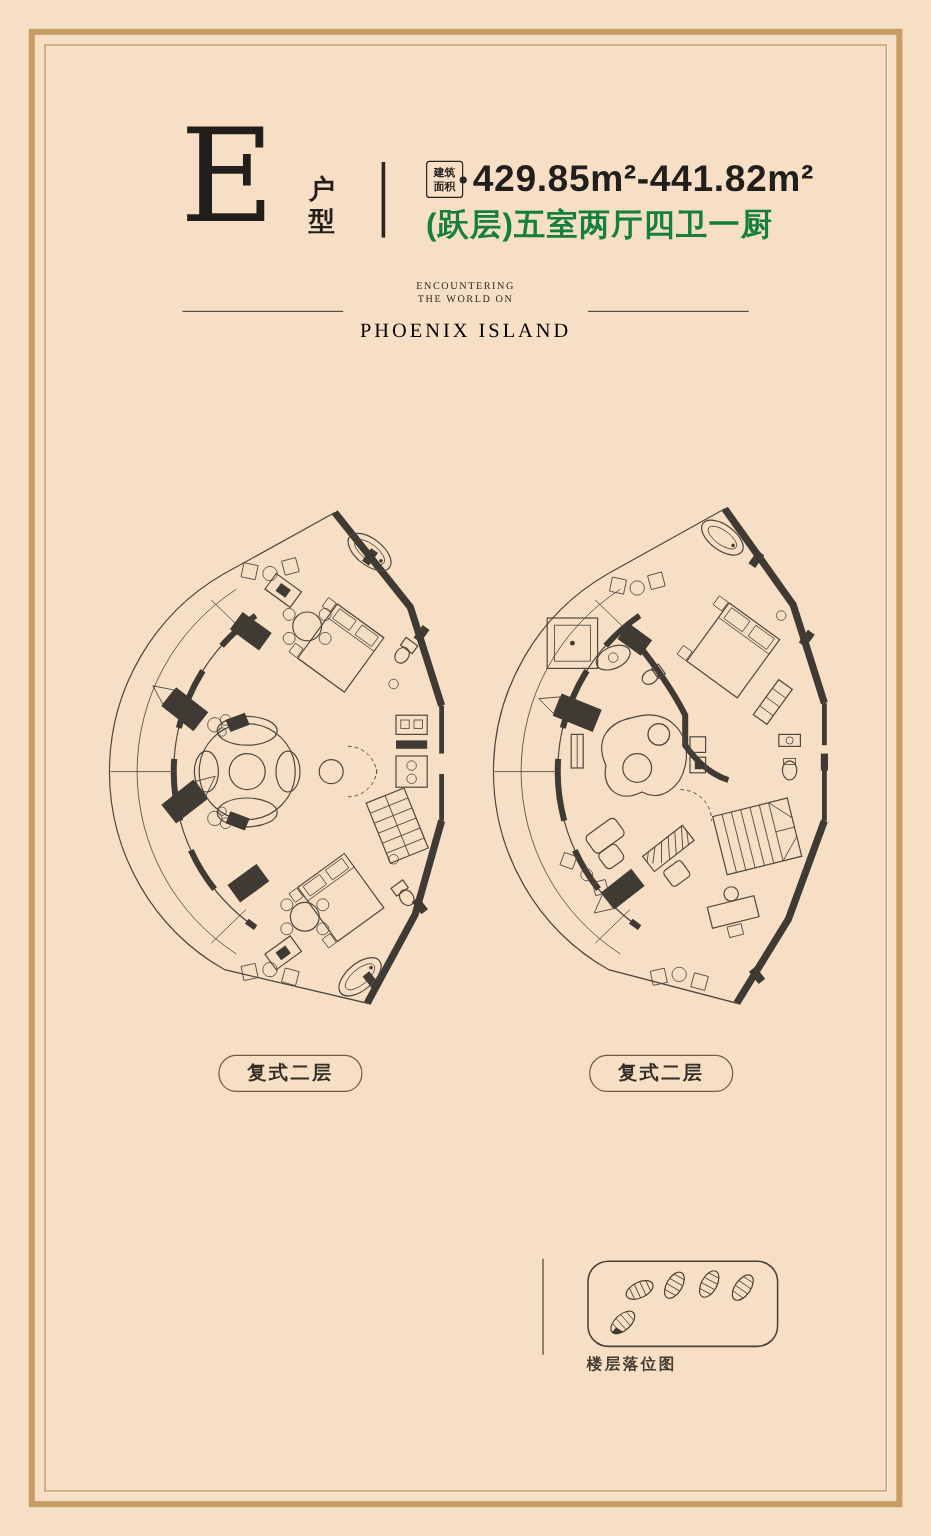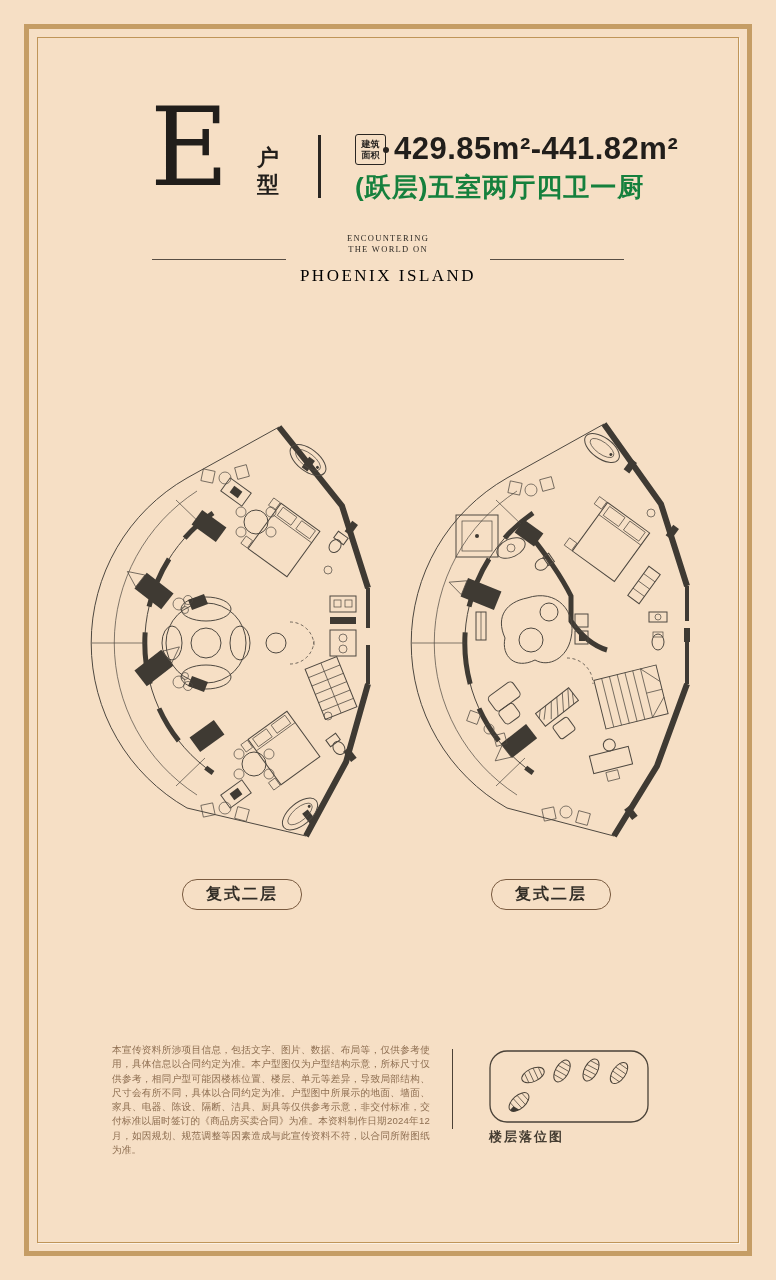--- a/index.html
+++ b/index.html
@@ -362,21 +362,20 @@
     <g>
       <rect class="lt" transform="rotate(-12 150 398)" x="144" y="392" width="12" height="12"></rect>
       <circle class="lt" cx="167" cy="396" r="6"></circle>
       <rect class="lt" transform="rotate(15 184 402)" x="178" y="396" width="12" height="12"></rect>
     </g>
   </svg>
 
   <div class="plan-pill pill-1">复式二层</div>
   <div class="plan-pill pill-2">复式二层</div>
 
-  <div class="disclaimer">本宣传资料所涉项目信息，包括文字、图片、数据、布局等，仅供参考使用，具体信息以合同约定为准。本户型图仅为户型结构示意，所标尺寸仅供参考，相同户型可能因楼栋位置、楼层、单元等差异，导致局部结构、尺寸会有所不同，具体以合同约定为准。户型图中所展示的地面、墙面、家具、电器、陈设、隔断、洁具、厨具等仅供参考示意，非交付标准，交付标准以届时签订的《商品房买卖合同》为准。本资料制作日期2024年12月，如因规划、规范调整等因素造成与此宣传资料不符，以合同所附图纸为准。</div>
   <div class="footer-divider"></div>
 
   <svg class="locmap" width="161" height="74" viewBox="0 0 161 74">
     <rect x="1" y="1" width="158" height="71" rx="17" fill="none" stroke="#4a4238" stroke-width="1.3"></rect>
     <g transform="translate(44,25) rotate(-25)">
       <ellipse fill="none" stroke="#4a4238" stroke-width="1" rx="12" ry="6.5"></ellipse>
       <path fill="none" stroke="#4a4238" stroke-width="0.7" d="M-7,-5.5 V5.5 M-2,-6.3 V6.3 M3,-6.2 V6.2 M8,-5 V5"></path>
     </g>
     <g transform="translate(73,21) rotate(-60)">
       <ellipse fill="none" stroke="#4a4238" stroke-width="1" rx="12" ry="6.5"></ellipse>

